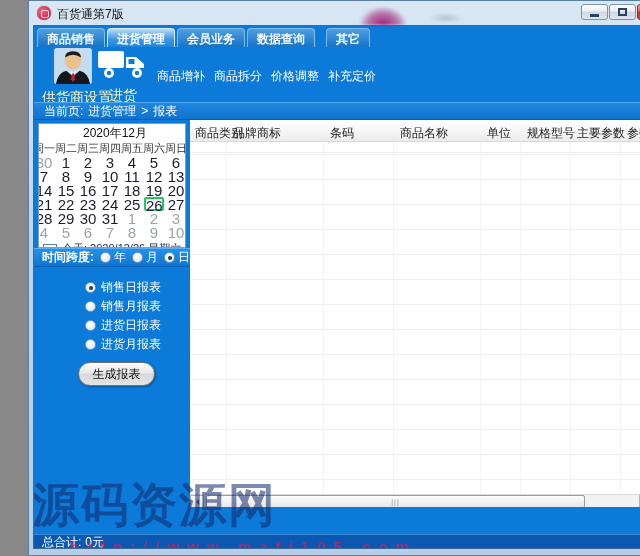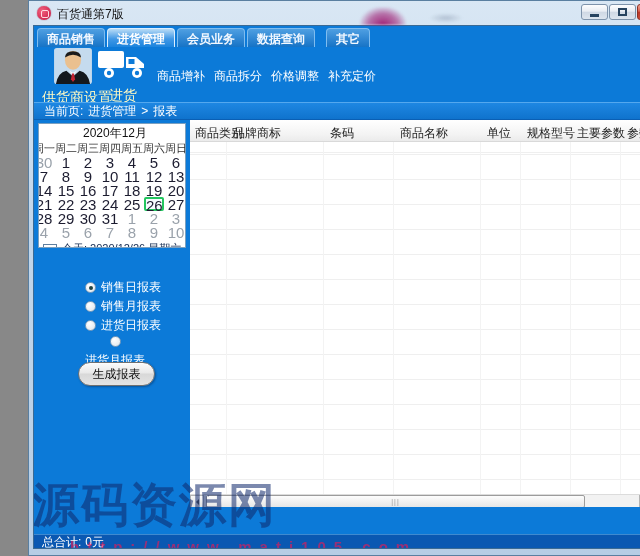--- a/index.html
+++ b/index.html
@@ -244,34 +244,49 @@
           <span class="cal-day muted">9</span>
           <span class="cal-day muted">10</span>
         </div>
         <div class="cal-today">
           <span class="today-box"></span>
           <span class="today-text">今天: 2020/12/26 星期六</span>
         </div>
       </div>
     </div>
 
+    <div class="timespan">
+      <span class="ts-label">时间跨度:</span>
+      <span class="ts-opt">
+        <span class="radio"></span>
+        <span class="olbl">年</span>
+      </span>
+      <span class="ts-opt">
+        <span class="radio"></span>
+        <span class="olbl">月</span>
+      </span>
+      <span class="ts-opt">
+        <span class="radio on"></span>
+        <span class="olbl">日</span>
+      </span>
+    </div>
 
     <div class="report-opt" style="top:253px;">
       <span class="radio on"></span>
       <span class="olbl">销售日报表</span>
     </div>
     <div class="report-opt" style="top:272px;">
       <span class="radio"></span>
       <span class="olbl">销售月报表</span>
     </div>
     <div class="report-opt" style="top:291px;">
       <span class="radio"></span>
       <span class="olbl">进货日报表</span>
     </div>
-    <div class="report-opt" style="top:310px;flex-direction:column;">
+    <div class="report-opt" style="top:310px;">
       <span class="radio"></span>
       <span class="olbl">进货月报表</span>
     </div>
 
     <div class="gen-btn">生成报表</div>
 
     <div class="table-panel">
       <div class="thead">
         <span class="th" style="left:5px;">商品类别</span>
         <span class="th" style="left:43px;">品牌商标</span>

